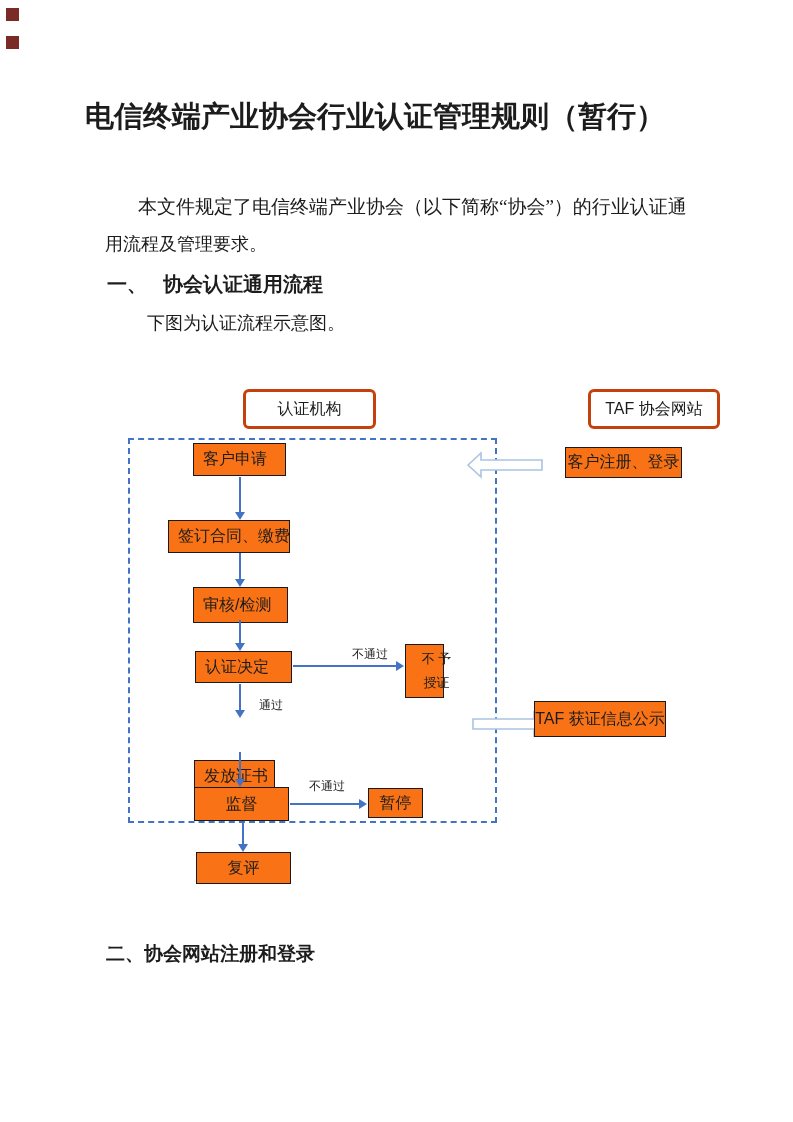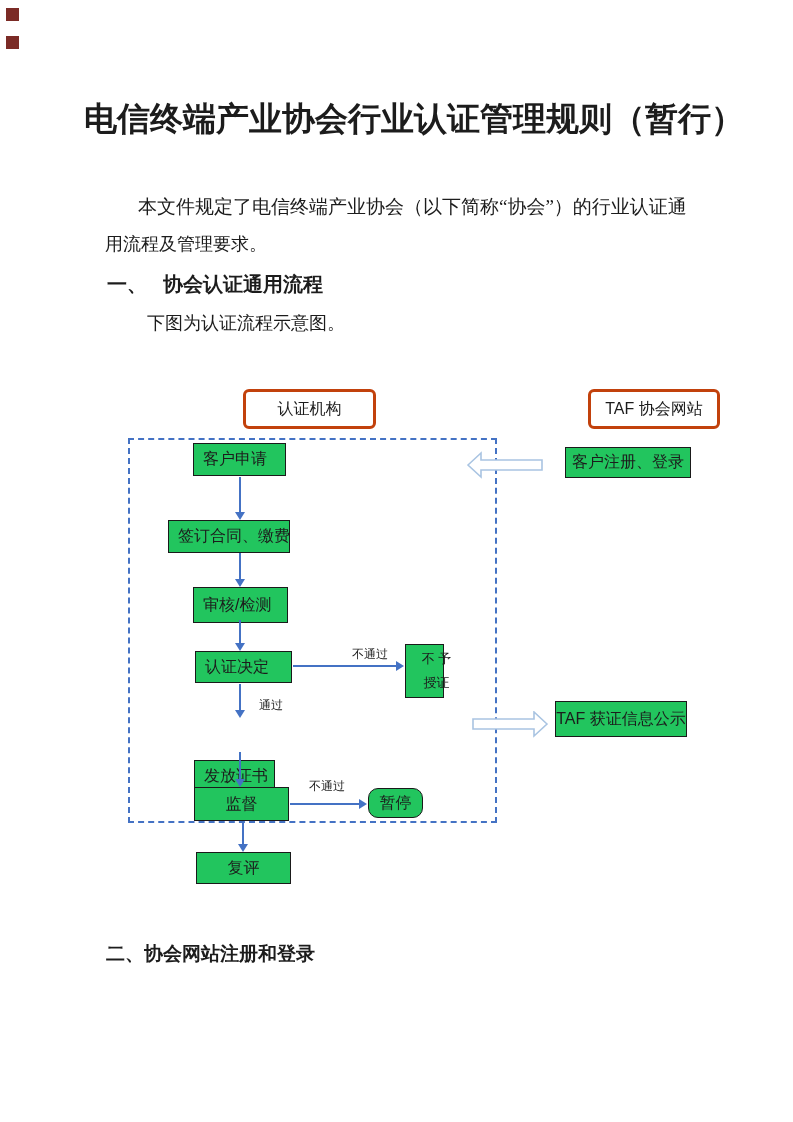--- a/index.html
+++ b/index.html
@@ -5,36 +5,36 @@
   html,body { margin:0; padding:0; background:#ffffff; }
   .page {
     position:relative; width:793px; height:1122px; margin:0 auto;
     background:#ffffff; overflow:hidden;
     font-family:"Liberation Serif","DejaVu Serif",serif; color:#1c1c1c;
   }
   .corner-mark { position:absolute; left:6px; width:13px; height:13px; background:#7b2b26; }
 
   .doc-title {
     position:absolute; left:84px; top:97px; width:582px;
-    font-size:33px; font-weight:bold; text-align:center; white-space:nowrap;
+    font-size:29px; font-weight:bold; text-align:center; white-space:nowrap;
   }
   .body-text { position:absolute; font-size:19px; white-space:nowrap; }
   .heading   { position:absolute; font-size:20px; font-weight:bold; white-space:nowrap; }
   .heading .hnum { margin-right:16px; }
   .lane-box {
     position:absolute; border:3px solid #c2410c; border-radius:6px; background:#fff;
     display:flex; align-items:center; justify-content:center;
     font-family:"Liberation Sans","DejaVu Sans",sans-serif; font-size:16px; white-space:nowrap;
   }
   .dashed-region {
     position:absolute; left:128px; top:438px; width:369px; height:385px;
     border:2px dashed #4472c4; box-sizing:border-box; background:transparent;
   }
   .node {
-    position:absolute; border:1.4px solid #1a1a1a; background:#22c55e; box-sizing:border-box;
+    position:absolute; border:1.4px solid #1a1a1a; background:#f97316; box-sizing:border-box;
     display:flex; align-items:center; justify-content:center;
     font-family:"Liberation Sans","DejaVu Sans",sans-serif; font-size:16px; white-space:nowrap;
   }
   .node.al { justify-content:flex-start; padding-left:9px; }
   .node.thick { border-width:1.7px; }
   .node.two-line { flex-direction:column; font-size:13px; line-height:1.85; justify-content:center; }
   .edge-label {
     position:absolute; font-family:"Liberation Sans","DejaVu Sans",sans-serif;
     font-size:12px; white-space:nowrap; color:#1c1c1c;
   }
@@ -75,34 +75,34 @@
   <div class="dashed-region"></div>
 
   <svg class="hollow-arrow" style="left:466px; top:451px;" width="78" height="28" viewBox="0 0 78 28">
     <polygon points="2,14 15,2 15,9 76,9 76,19 15,19 15,26" fill="#ffffff" stroke="#a9c4e2" stroke-width="1.6"></polygon>
   </svg>
   <svg class="hollow-arrow" style="left:472px; top:711px;" width="77" height="27" viewBox="0 0 77 27">
     <polygon points="75,13 62,1 62,8 1,8 1,18 62,18 62,25" fill="#ffffff" stroke="#a9c4e2" stroke-width="1.6"></polygon>
   </svg>
 
   <div class="node al" style="left:193px; top:443px; width:93px; height:33px;">客户申请</div>
-  <div class="node thick" style="left:565px; top:447px; width:126px; height:31px;">客户注册、登录</div>
+  <div class="node thick" style="left:565px; top:447px; width:117px; height:31px;">客户注册、登录</div>
   <div class="node al" style="left:168px; top:520px; width:122px; height:33px;">签订合同、缴费</div>
   <div class="node al" style="left:193px; top:587px; width:95px; height:36px;">审核/检测</div>
   <div class="node al" style="left:195px; top:651px; width:97px; height:32px;">认证决定</div>
 
   <div class="node two-line" style="left:405px; top:644px; width:39px; height:54px;padding-left:24px;">
     <span>不 予</span>
     <span>授证</span>
   </div>
 
   <div class="node al" style="left:194px; top:760px; width:81px; height:33px;">发放证书</div>
-  <div class="node thick" style="left:555px; top:701px; width:132px; height:36px;">TAF 获证信息公示</div>
+  <div class="node thick" style="left:534px; top:701px; width:132px; height:36px;">TAF 获证信息公示</div>
   <div class="node" style="left:194px; top:787px; width:95px; height:34px;">监督</div>
-  <div class="node" style="left:368px; top:788px; width:55px; height:30px;border-radius:10px;">暂停</div>
+  <div class="node" style="left:368px; top:788px; width:55px; height:30px;">暂停</div>
   <div class="node" style="left:196px; top:852px; width:95px; height:32px;">复评</div>
 
   <div class="edge-label" style="left:352px; top:646px;">不通过</div>
   <div class="edge-label" style="left:259px; top:697px;">通过</div>
   <div class="edge-label" style="left:309px; top:778px;">不通过</div>
 
   <div class="varrow" style="left:239px; top:477px; height:36px;"></div>
   <div class="varrow" style="left:239px; top:553px; height:27px;"></div>
   <div class="varrow" style="left:239px; top:620px; height:24px;"></div>
   <div class="varrow" style="left:239px; top:684px; height:27px;"></div>

